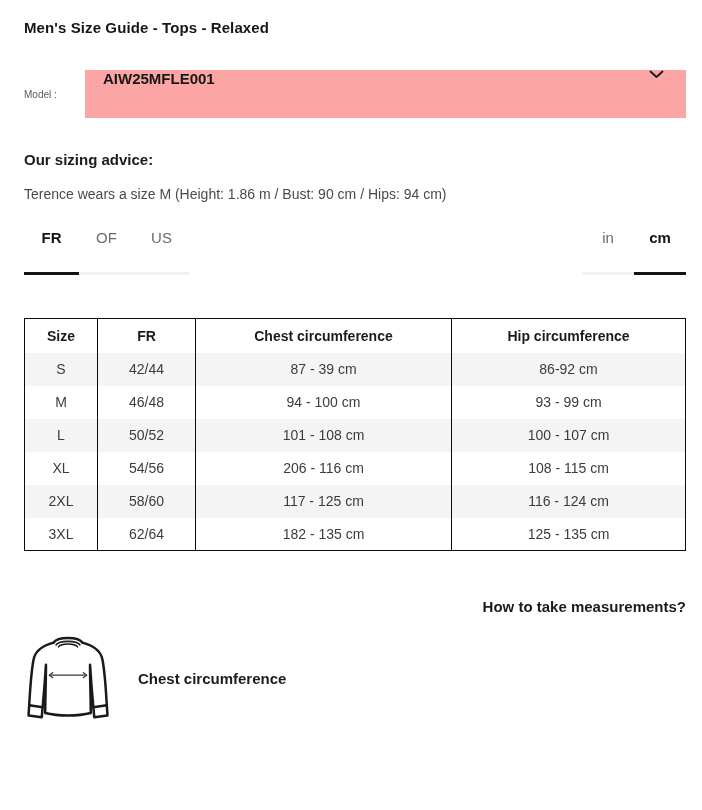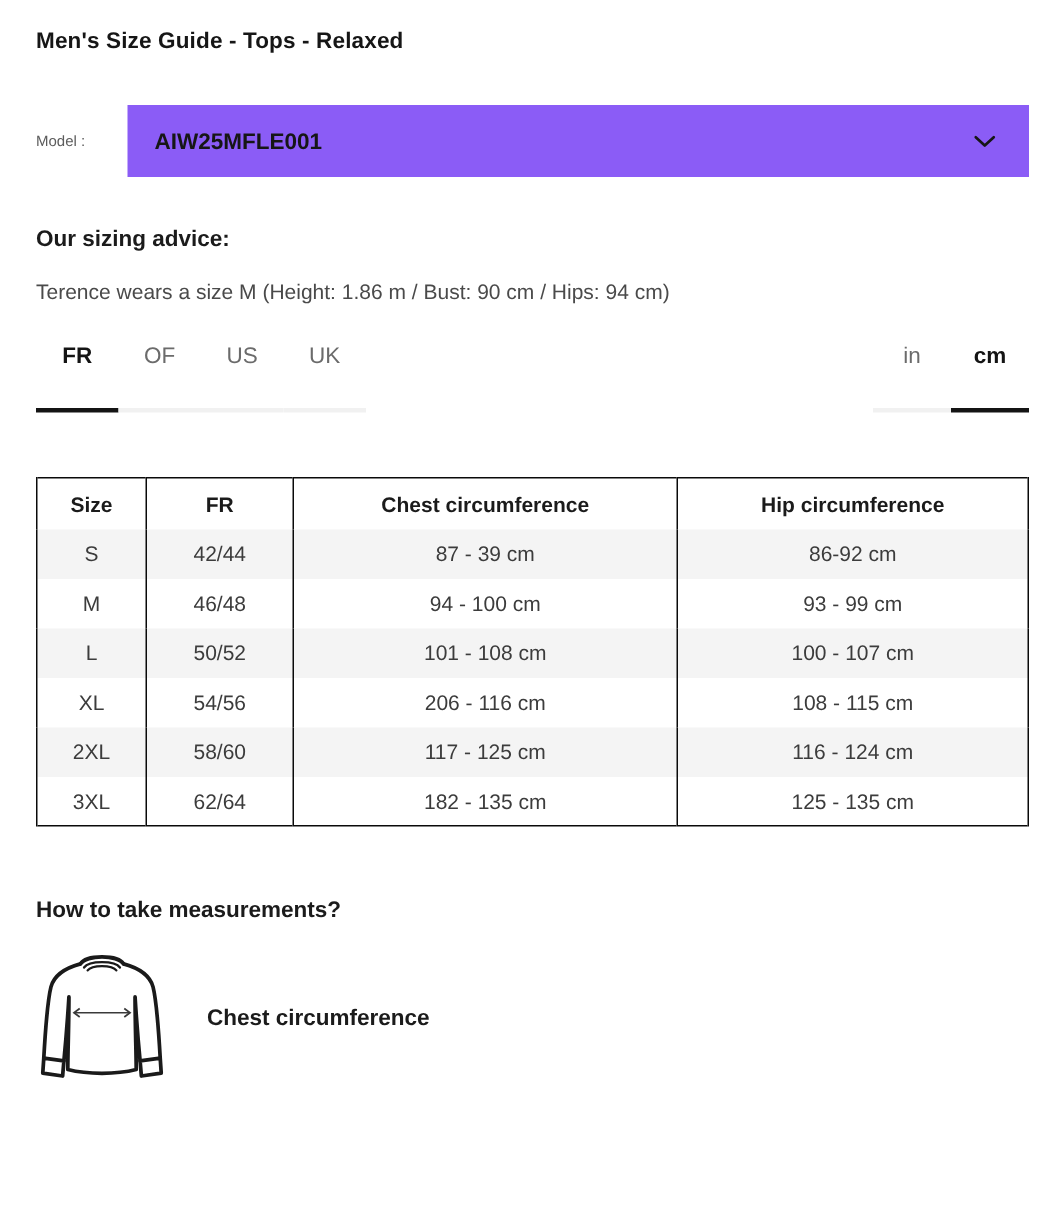--- a/index.html
+++ b/index.html
@@ -14,22 +14,22 @@
 
   .page-title {
     font-size: 15px; font-weight: 700; line-height: 16px;
     letter-spacing: 0.1px; color: #161616;
   }
 
   
   .model-row { display: flex; align-items: center; margin-top: 34px; }
   .model-label { flex: 0 0 61px; font-size: 10px; color: #5c5c5c; }
   .model-select {
-    flex: 1; height: 48px; background: #8b5cf6;
-    display: flex; align-items: center; justify-content: space-between;
+    flex: 1; height: 48px; background: #fca5a5;
+    display: flex; align-items: flex-start; justify-content: space-between;
     padding: 0 22px 0 18px; cursor: pointer;
   }
   .model-select .value { font-size: 15px; font-weight: 700; color: #161616; }
   .chevron svg { display: block; }
 
   .section-heading {
     font-size: 15px; font-weight: 700; line-height: 16px; color: #1b1b1b;
   }
   .advice-heading { margin-top: 34px; }
   .advice-text { margin-top: 18px; font-size: 14px; line-height: 17px; color: #4a4a4a; }
@@ -57,21 +57,21 @@
   .size-table col.c3 { width: 256px; }
   .size-table th, .size-table td {
     border-left: 1.5px solid #0a0a0a; border-right: 1.5px solid #0a0a0a;
     text-align: center; vertical-align: middle;
   }
   .size-table th { height: 34px; font-size: 14px; font-weight: 700; color: #1b1b1b; }
   .size-table td { height: 33px; font-size: 14px; color: #3c3c3c; }
   .size-table tbody tr:nth-child(odd) { background: #f4f4f4; }
 
   
-  .howto-heading { margin-top: 48px; }
+  .howto-heading { margin-top: 48px; text-align: right; }
   .measure-row { display: flex; align-items: center; margin-top: 18px; }
   .measure-icon { flex: 0 0 88px; height: 92px; }
   .measure-text { margin-left: 26px; }
   .measure-title { font-size: 15px; font-weight: 700; line-height: 16px; color: #1b1b1b; }
   .measure-desc { margin-top: 10px; font-size: 14px; line-height: 16px; color: #6b6b6b; }
 </style>
 </head>
 <body>
 
 <div class="container">
@@ -92,21 +92,20 @@
 
   <h2 class="section-heading advice-heading">Our sizing advice:</h2>
   <p class="advice-text">Terence wears a size M (Height: 1.86 m / Bust: 90 cm / Hips: 94 cm)</p>
 
 
   <div class="tabs-row">
     <div class="tab-group">
       <div class="tab active">FR</div>
       <div class="tab">OF</div>
       <div class="tab">US</div>
-      <div class="tab">UK</div>
     </div>
     <div class="unit-group">
       <div class="tab">in</div>
       <div class="tab active">cm</div>
     </div>
   </div>
 
   <table class="size-table">
     <colgroup>
         <col class="c1">

